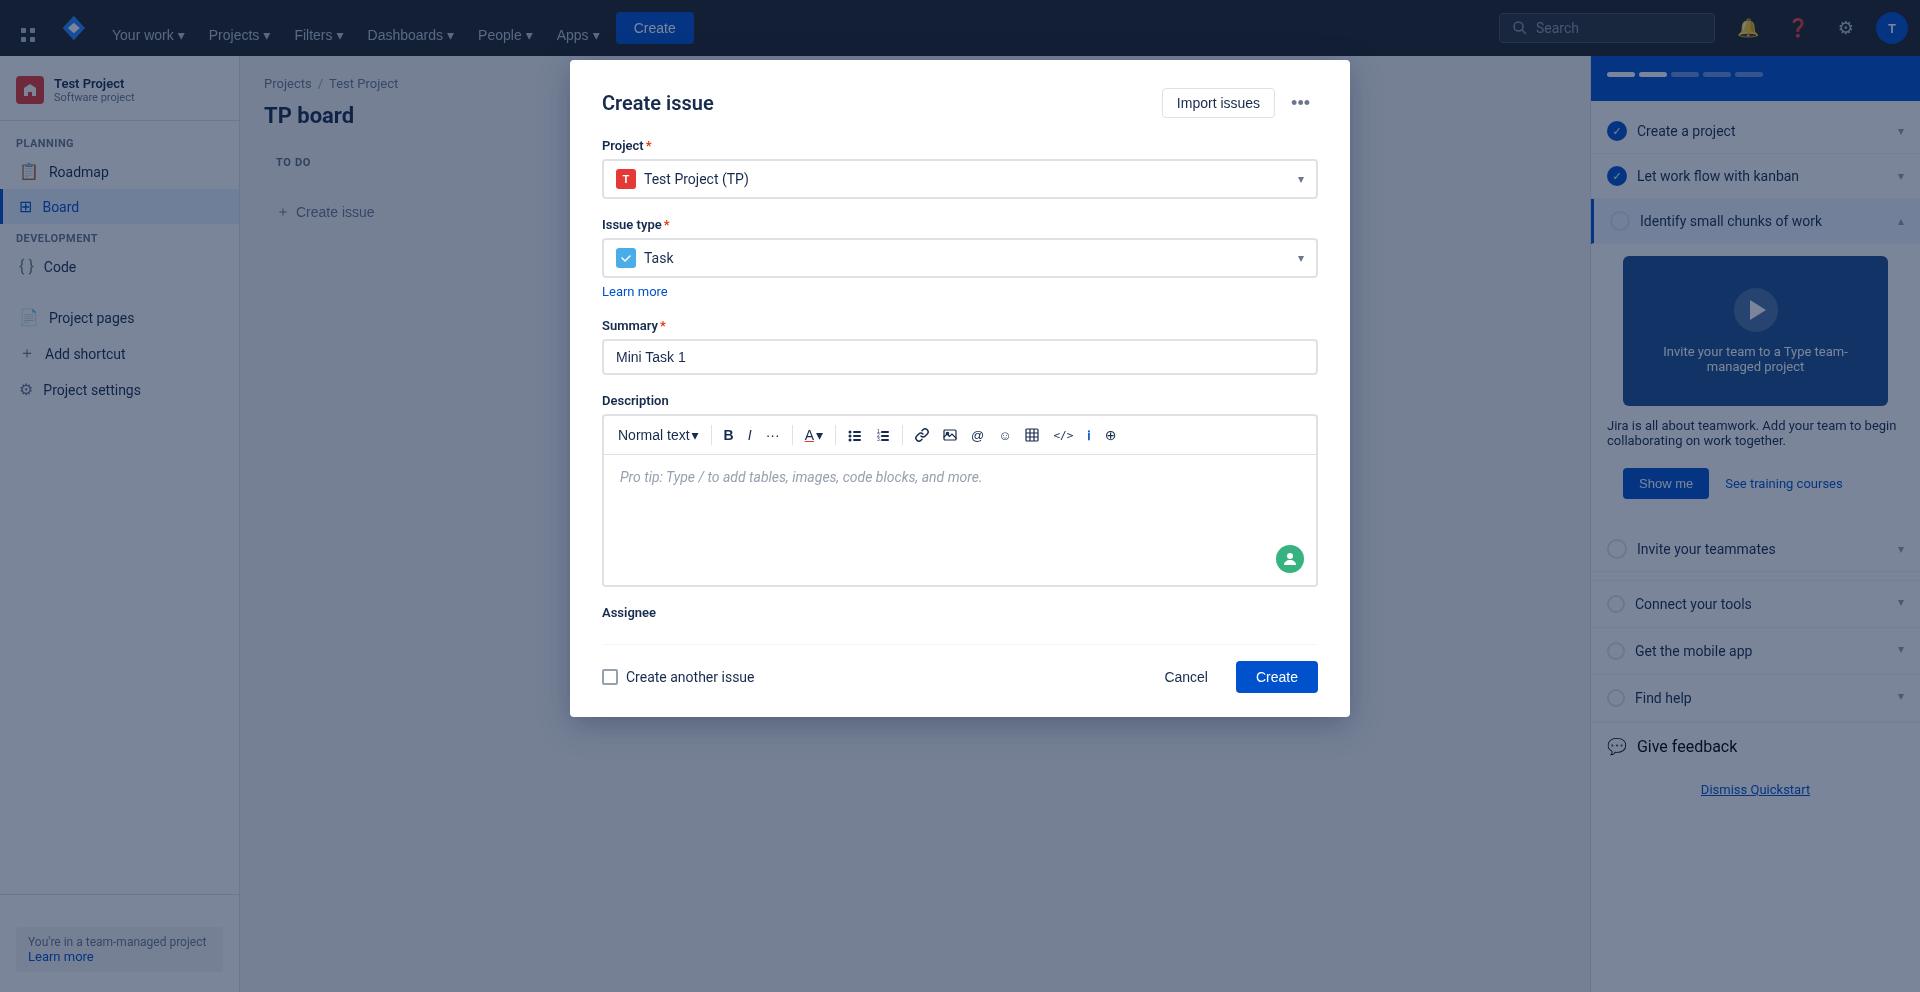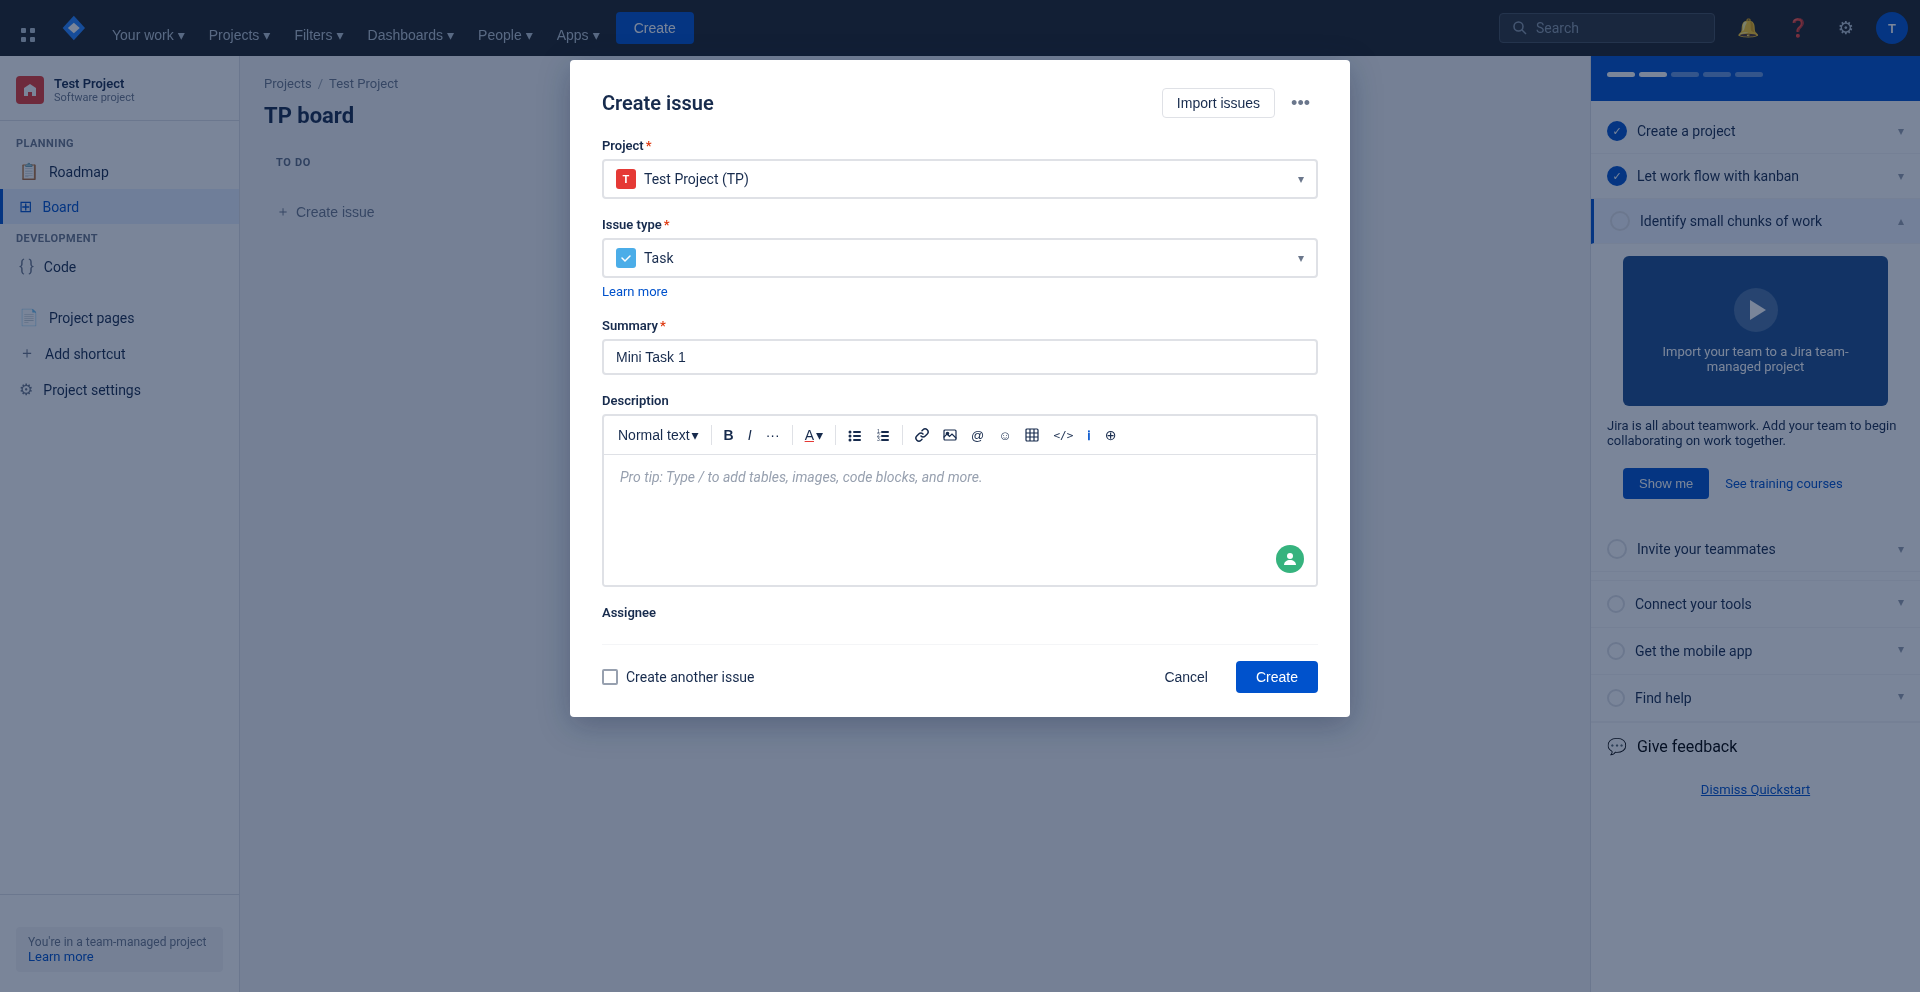--- a/index.html
+++ b/index.html
@@ -804,21 +804,21 @@
         <div class="rp-check-circle"></div>
         <span class="rp-check-label">Identify small chunks of work</span>
       </div>
       <span class="rp-chevron">▴</span>
     </div>
 
     <div style="padding: 0 16px 8px;">
       <div class="rp-video">
         <div style="display:flex; flex-direction:column; align-items:center; gap:12px;">
           <div class="play-btn"></div>
-          <span class="rp-video-text">Import your team to a Jira team-managed project</span>
+          <span class="rp-video-text">Invite your team to a Type team-managed project</span>
         </div>
       </div>
       <p style="font-size:13px; color:#172b4d; margin: 10px 0 8px;">Jira is all about teamwork. Add your team to begin collaborating on work together.</p>
       <div class="rp-cta">
         <button class="show-me-btn">Show me</button>
         <a class="training-link">See training courses</a>
       </div>
     </div>
 
     <div class="rp-check-item">

